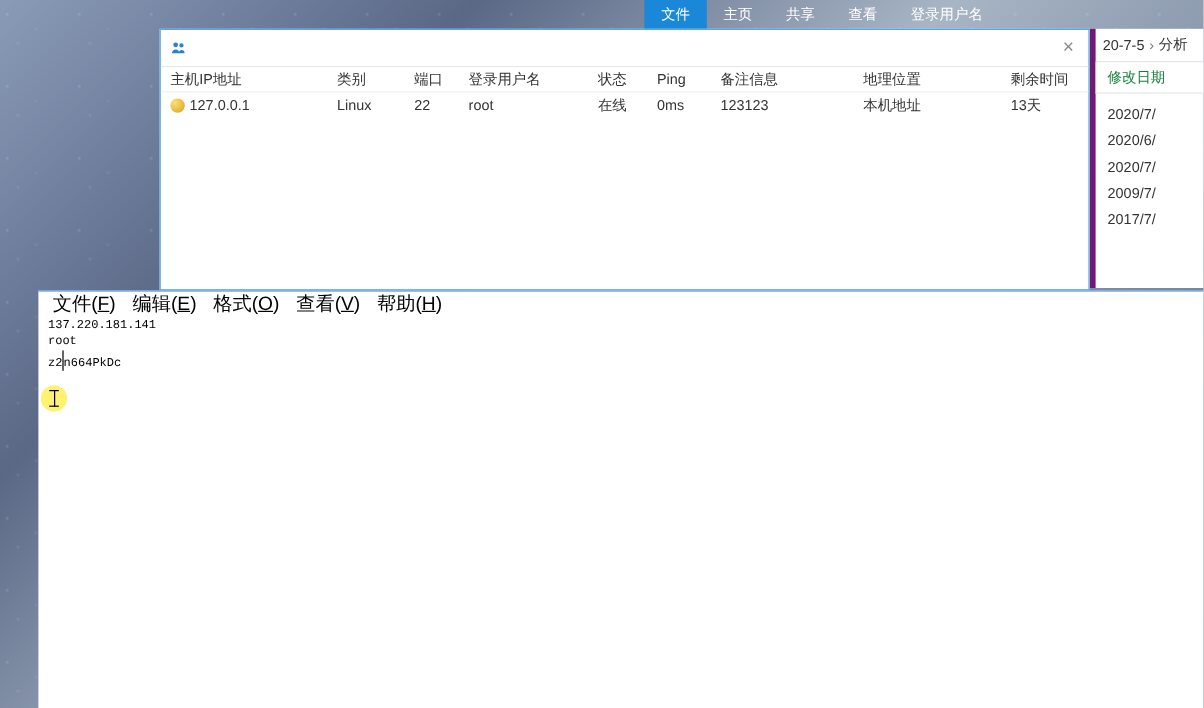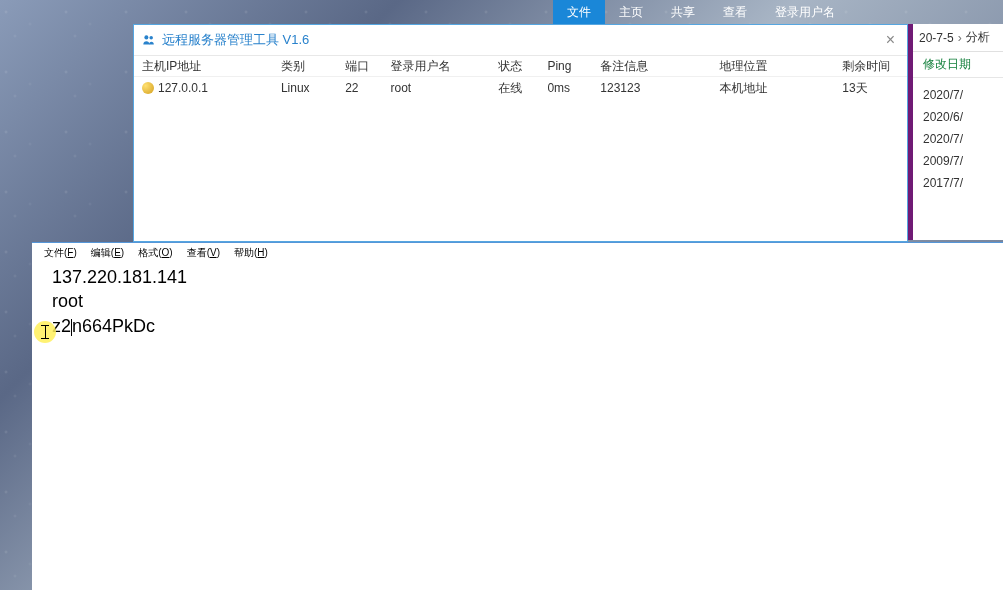--- a/index.html
+++ b/index.html
@@ -10,21 +10,21 @@
       width: 1003px;
       height: 590px;
       overflow: hidden;
       position: relative;
     }
 
     
     .ribbon-tabs {
       position: absolute;
       top: 0;
-      left: 536px;
+      left: 520px;
       display: flex;
       height: 24px;
       z-index: 1;
       padding-left: 17px;
     }
     .ribbon-tab {
       padding: 4px 14px;
       color: #fff;
       font-size: 12px;
       cursor: pointer;
@@ -160,32 +160,32 @@
     .notepad-icon {
       width: 14px; height: 14px;
       display: inline-block;
     }
     .notepad-menu {
       height: 20px;
       display: flex;
       align-items: center;
       padding-left: 6px;
       gap: 2px;
-      font-size: 10px;
+      font-size: 16px;
       color: #000;
     }
     .menu-item {
       padding: 1px 6px;
       cursor: pointer;
     }
     .menu-item u { text-decoration: underline; }
     .notepad-content {
-      padding: 2px 20px;
-      font-family: Liberation Sans, sans-serif;
-      font-size: 18px;
+      padding: 2px 8px;
+      font-family: Liberation Mono, monospace;
+      font-size: 10px;
       color: #000;
       line-height: 1.35;
       position: relative;
     }
     .text-cursor-line {
       position: relative;
       display: inline-block;
     }
     .caret {
       display: inline-block;
@@ -275,21 +275,20 @@
   <div class="server-title">
     <div class="server-title-left">
       <span class="people-icon">
         <svg viewBox="0 0 16 16" width="14" height="14">
             <circle cx="5" cy="5" r="2.3" fill="#2982cc"></circle>
             <circle cx="10.5" cy="5.5" r="2" fill="#2982cc"></circle>
             <path d="M1.5 13c0-2.2 1.6-3.5 3.5-3.5s3.5 1.3 3.5 3.5" fill="#2982cc"></path>
             <path d="M8 13c0-1.9 1.3-3 2.8-3s2.7 1.1 2.7 3" fill="#2982cc"></path>
           </svg>
       </span>
-      <span>远程服务器管理工具 V1.6</span>
     </div>
     <span class="close-x">×</span>
   </div>
   <div class="server-header-row">
     <div class="col-ip">主机IP地址</div>
     <div class="col-type">类别</div>
     <div class="col-port">端口</div>
     <div class="col-user">登录用户名</div>
     <div class="col-status">状态</div>
     <div class="col-ping">Ping</div>

